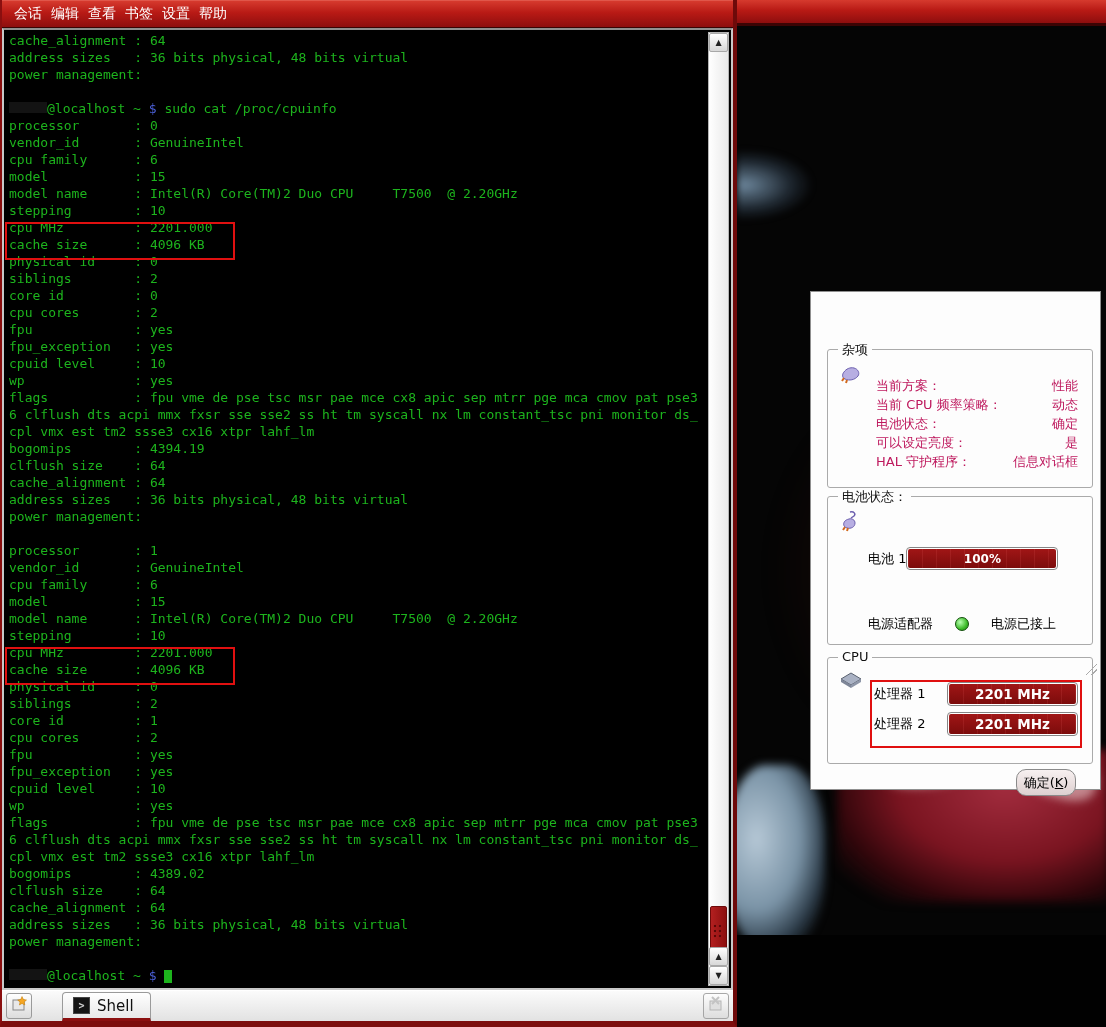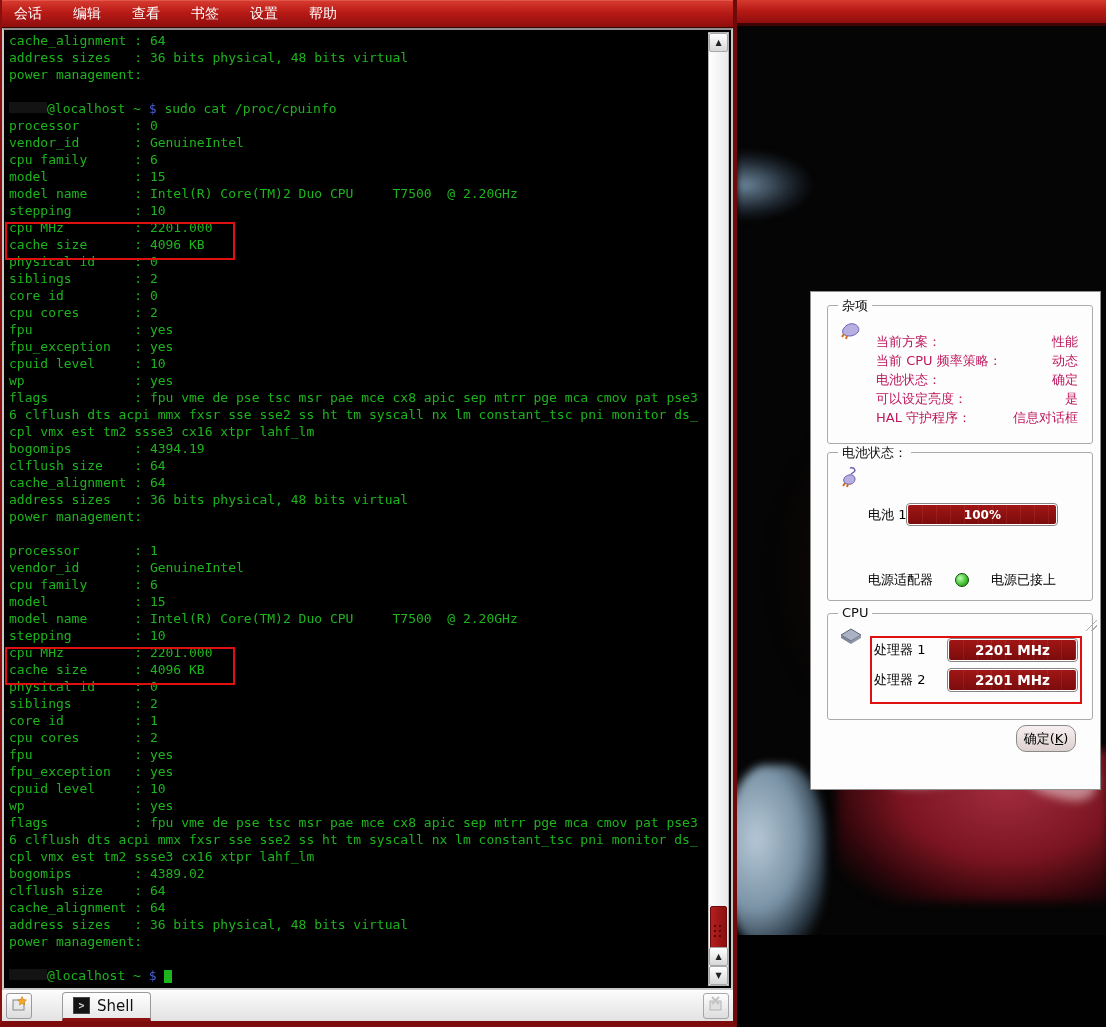--- a/index.html
+++ b/index.html
@@ -4,21 +4,21 @@
 <style>
   * { margin:0; padding:0; box-sizing:border-box; }
   html,body { background:#000; }
   body { font-family:"DejaVu Sans", sans-serif; }
   .screen { position:relative; width:1106px; height:1027px; overflow:hidden; background:#000; }
 
   
   .konsole { position:absolute; left:0; top:0; width:737px; height:1027px;
              border-left:2px solid #8a0f0f; border-right:4px solid #6e0a0a; border-bottom:6px solid #7d0d0d;
              background:#000; }
-  .menubar { height:28px; display:flex; align-items:center; gap:31px; padding:12px 12px;
+  .menubar { height:28px; display:flex; align-items:center; gap:9px; padding:12px 12px;
              background:linear-gradient(180deg,#d63a2e 0%,#b81a15 45%,#8e0e0e 100%);
              border-top:1px solid #e0564a; border-bottom:1px solid #3a0404; }
   .menu-item { color:#fff; font-size:14px; cursor:default; }
 
   .term-frame { position:relative; height:962px; background:#000;
                 border:2px solid #c9c9c9; border-top-color:#8f8f8f; }
   .term { position:absolute; left:5px; top:2px; width:695px; bottom:2px; overflow:hidden;
           font-family:"DejaVu Sans Mono", monospace; font-size:13px; line-height:17px;
           color:#1db41d; white-space:pre; }
   .tline { height:17px; }
@@ -81,21 +81,21 @@
 
   
   .dialog { position:absolute; left:810px; top:291px; width:291px; height:499px; z-index:10;
             background:#fdfdfd; border:1px solid #8f8f8f; }
   .titlebar { height:26px; display:flex; align-items:center; padding:0 4px;
               background:linear-gradient(180deg,#ffffff,#d9d9d9); border-bottom:1px solid #b9b9b9; }
   .title { flex:1; text-align:center; color:#aeaeae; font-weight:bold; font-size:13px; }
   .wbtn { width:23px; height:19px; margin-left:3px; display:flex; align-items:center; justify-content:center;
           background:linear-gradient(180deg,#ffffff,#cccccc); border:1px solid #999; border-radius:3px;
           color:#333; font-size:11px; font-weight:bold; }
-  .dbody { position:relative; height:342px; }
+  .dbody { position:relative; height:342px;margin-top:44px; }
 
   .groupbox { position:absolute; left:16px; width:266px; border:1px solid #aaa; border-radius:3px; }
   .gb-misc { top:13px; height:139px; }
   .gb-batt { top:160px; height:149px; }
   .gb-cpu  { top:321px; height:107px; }
   .legend { position:absolute; top:-9px; left:10px; background:#fdfdfd; padding:0 4px;
             font-size:13px; color:#111; }
   .gb-icon { position:absolute; left:12px; top:14px; }
 
   .misc-rows { position:absolute; left:48px; right:14px; top:26px; }

